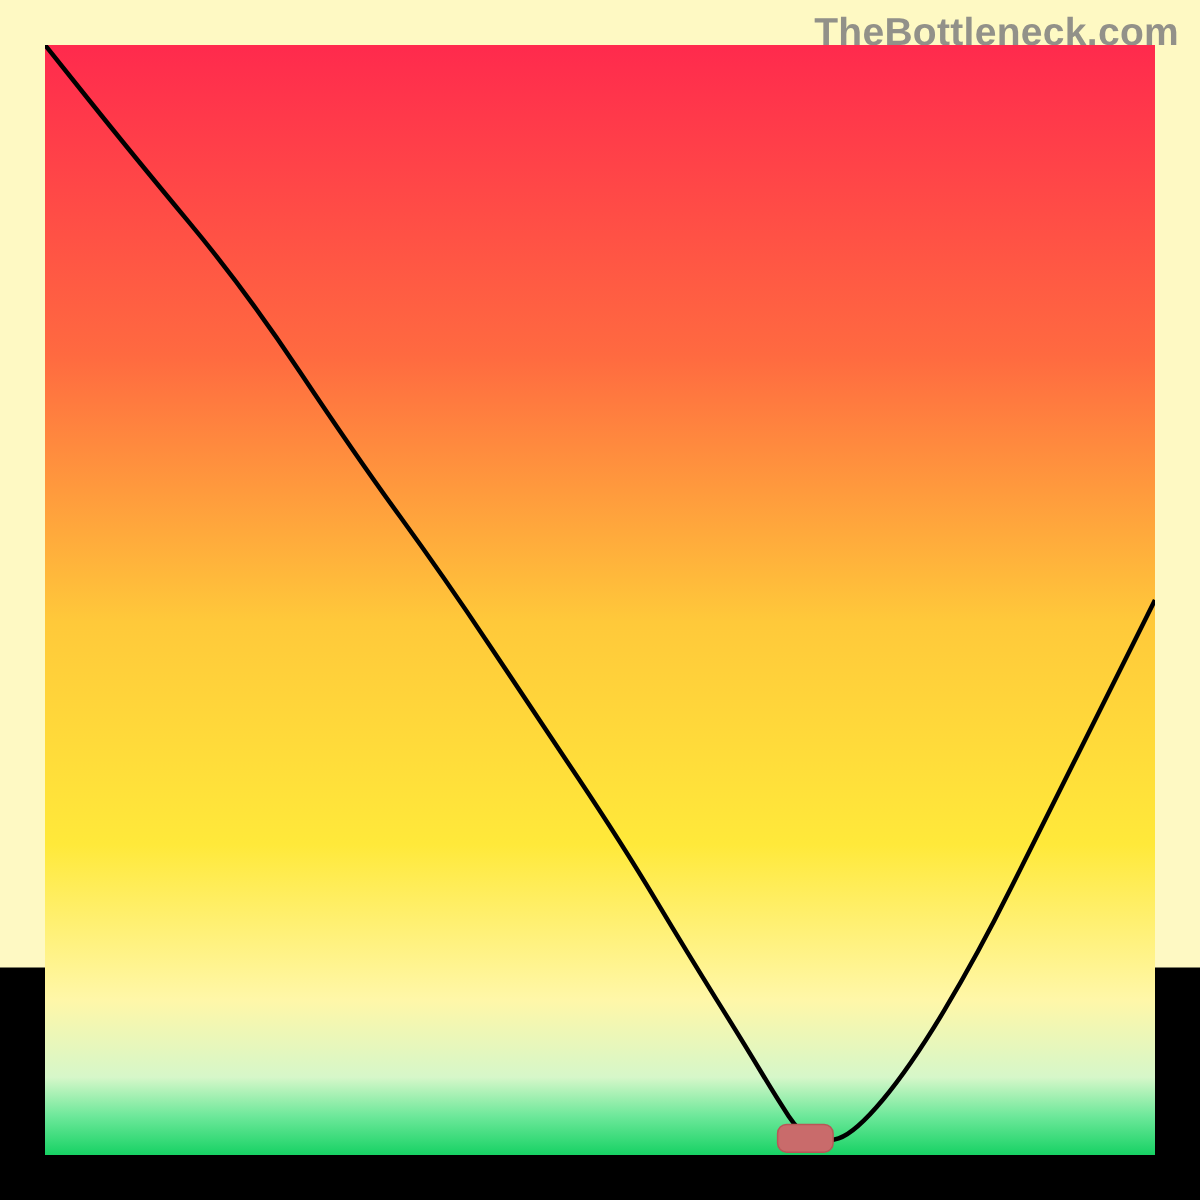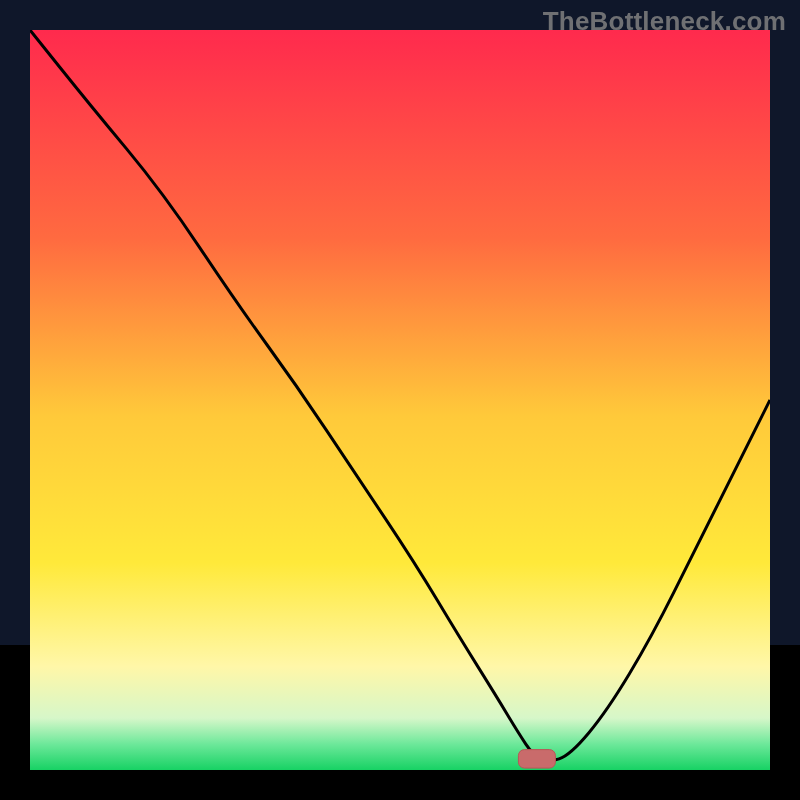--- a/index.html
+++ b/index.html
@@ -9,21 +9,21 @@
     height: 800px;
     background: #000;
     overflow: hidden;
   }
   .frame {
     position: absolute;
     left: 0;
     top: 0;
     width: 800px;
     height: 645px;
-    background: #0f172a;
+    background: #fef9c3;
   }
   .watermark {
     position: absolute;
     top: 6px;
     right: 14px;
     color: #808080;
     font-family: Arial, Helvetica, sans-serif;
     font-size: 26px;
     font-weight: 600;
     letter-spacing: 0.2px;

